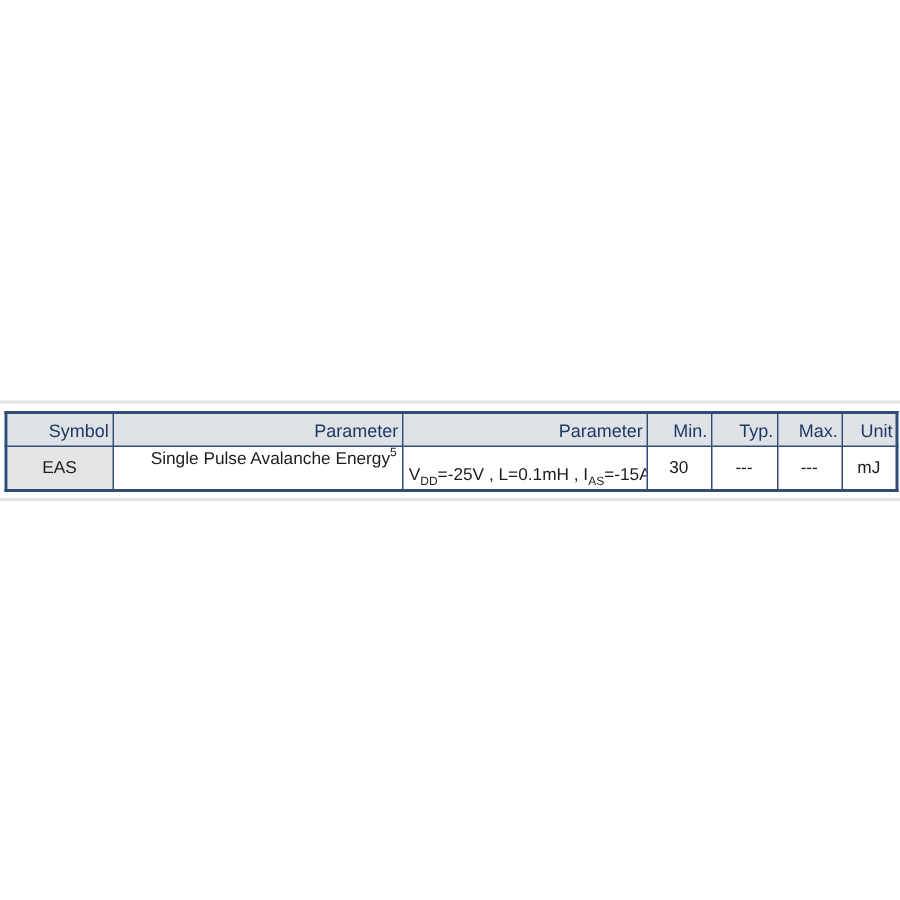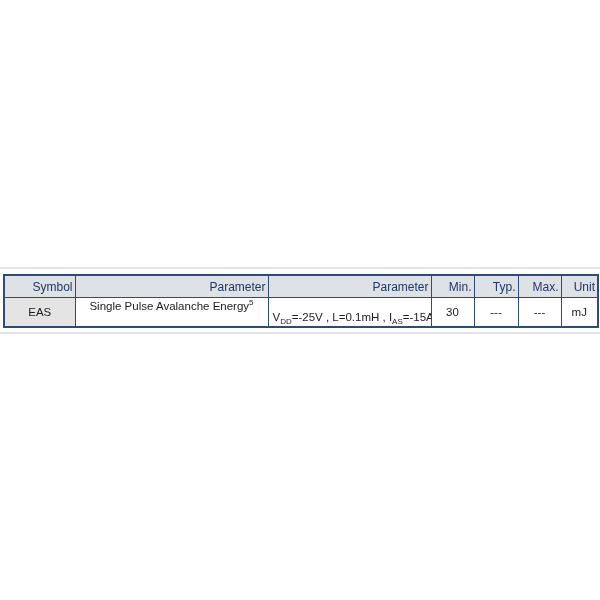--- a/index.html
+++ b/index.html
@@ -57,21 +57,21 @@
     height: 24px;
     padding: 1px 3px;
     text-align: center;
     vertical-align: middle;
   }
   td.symbol-cell {
     background: #e4e4e4;
     margin-left: 12px;
   }
   td.parameter-cell {
-    text-align: center;
+    text-align: right;
     vertical-align: top;
     padding-top: 2px;
   }
   td.conditions-cell {
     text-align: right;
     vertical-align: bottom;
     padding-bottom: 3px;
     padding-left: 4px;
   }
   sup {

